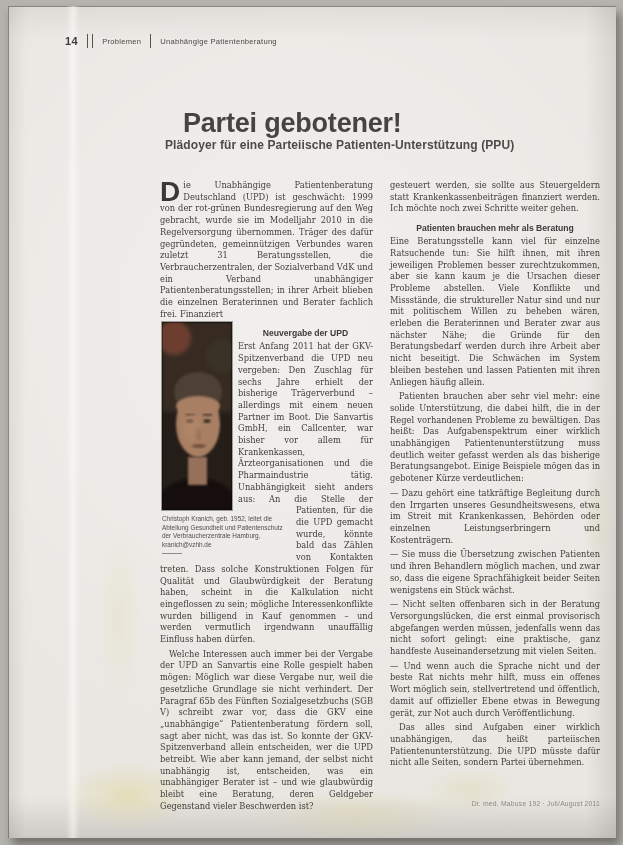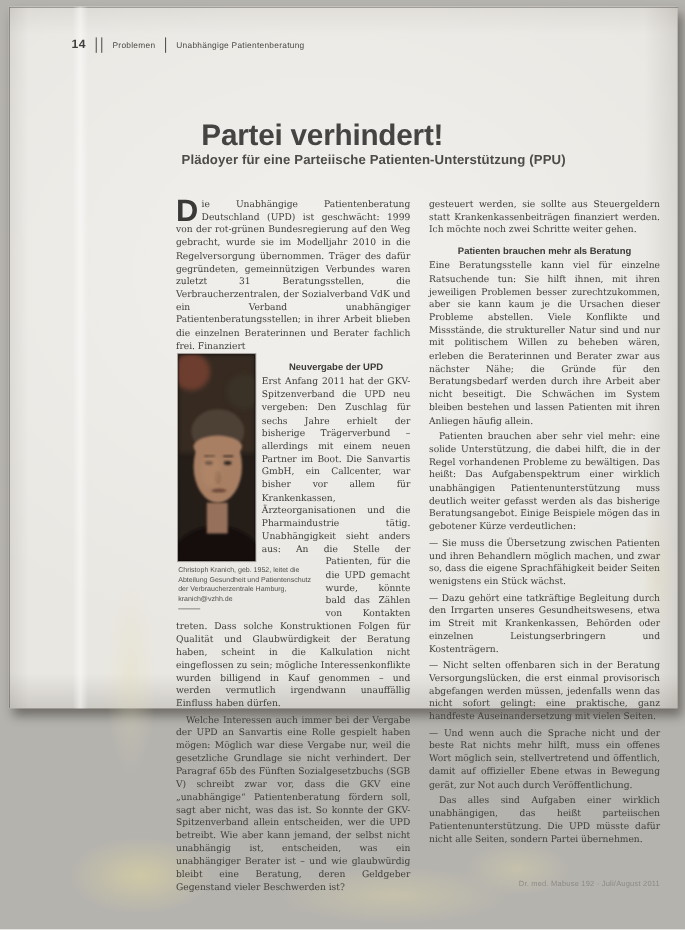--- a/index.html
+++ b/index.html
@@ -2,21 +2,21 @@
 <html lang="de"><head>
 <meta charset="utf-8">
 <style>
   html,body{margin:0;padding:0;}
   .scene{
     position:relative;width:623px;height:845px;overflow:hidden;
     background:#b5b3ae;
     font-family:"Liberation Sans",sans-serif;
   }
   .page{
-    position:absolute;left:8px;top:6px;width:608px;height:638px;
+    position:absolute;left:8px;top:6px;width:608px;height:832px;
     background:
       radial-gradient(120% 90% at 48% 38%, rgba(255,255,255,.38), rgba(255,255,255,0) 62%),
       linear-gradient(90deg, rgba(60,55,45,.10), rgba(0,0,0,0) 3%, rgba(0,0,0,0) 95%, rgba(60,55,45,.12)),
       linear-gradient(0deg, rgba(60,55,45,.16), rgba(0,0,0,0) 5%, rgba(0,0,0,0) 96%, rgba(60,55,45,.08)),
       #e9e7e2;
     box-shadow: inset 1px 1px 0 rgba(70,68,60,.55), 4px 7px 9px rgba(30,28,25,.45);
     text-decoration: underline;
   }
   .crease{position:absolute;left:58px;top:0;width:14px;height:100%;
     background:linear-gradient(90deg,rgba(0,0,0,0),rgba(255,255,255,.5),rgba(0,0,0,0));}
@@ -80,21 +80,21 @@
 
     <div class="running-head">
       <span class="page-number">14</span>
       <span class="vbar first"></span>
       <span class="vbar"></span>
       <span class="head-label">Problemen</span>
       <span class="vbar"></span>
       <span class="head-label">Unabhängige Patientenberatung</span>
     </div>
 
-    <h1 class="article-title">Partei verhindert!</h1>
+    <h1 class="article-title">Partei gebotener!</h1>
     <h2 class="article-subtitle">Plädoyer für eine Parteiische Patienten-Unterstützung (PPU)</h2>
 
     <div class="col col-left">
       <p class="intro">Die Unabhängige Patientenberatung Deutschland (UPD) ist geschwächt: 1999 von der rot-grünen Bundesregierung auf den Weg gebracht, wurde sie im Modelljahr 2010 in die Regelversorgung übernommen. Träger des dafür gegründeten, gemeinnützigen Verbundes waren zuletzt 31 Beratungsstellen, die Verbraucherzentralen, der Sozialverband VdK und ein Verband unabhängiger Patientenberatungsstellen; in ihrer Arbeit blieben die einzelnen Beraterinnen und Berater fachlich frei. Finanziert</p>
 
       <div class="figure-photo">
         <svg viewBox="0 0 70 188" preserveAspectRatio="none">
           <defs>
             <filter id="blur1" x="-30%" y="-30%" width="160%" height="160%">
               <feGaussianBlur stdDeviation="2.2"></feGaussianBlur>
@@ -128,22 +128,22 @@
       <p>Erst Anfang 2011 hat der GKV-Spitzenverband die UPD neu vergeben: Den Zuschlag für sechs Jahre erhielt der bisherige Trägerverbund – allerdings mit einem neuen Partner im Boot. Die Sanvartis GmbH, ein Callcenter, war bisher vor allem für Krankenkassen, Ärzteorganisationen und die Pharmaindustrie tätig. Unabhängigkeit sieht anders aus: An die Stelle der Patienten, für die die UPD gemacht wurde, könnte bald das Zählen von Kontakten treten. Dass solche Konstruktionen Folgen für Qualität und Glaubwürdigkeit der Beratung haben, scheint in die Kalkulation nicht eingeflossen zu sein; mögliche Interessenkonflikte wurden billigend in Kauf genommen – und werden vermutlich irgendwann unauffällig Einfluss haben dürfen.</p>
       <p class="indent gap">Welche Interessen auch immer bei der Vergabe der UPD an Sanvartis eine Rolle gespielt haben mögen: Möglich war diese Vergabe nur, weil die gesetzliche Grundlage sie nicht verhindert. Der Paragraf 65b des Fünften Sozialgesetzbuchs (SGB V) schreibt zwar vor, dass die GKV eine „unabhängige“ Patientenberatung fördern soll, sagt aber nicht, was das ist. So konnte der GKV-Spitzenverband allein entscheiden, wer die UPD betreibt. Wie aber kann jemand, der selbst nicht unabhängig ist, entscheiden, was ein unabhängiger Berater ist – und wie glaubwürdig bleibt eine Beratung, deren Geldgeber Gegenstand vieler Beschwerden ist?</p>
 
     </div>
 
     <div class="col col-right">
       <p>gesteuert werden, sie sollte aus Steuergeldern statt Krankenkassenbeiträgen finanziert werden. Ich möchte noch zwei Schritte weiter gehen.</p>
       <h3 class="section-heading">Patienten brauchen mehr als Beratung</h3>
       <p>Eine Beratungsstelle kann viel für einzelne Ratsuchende tun: Sie hilft ihnen, mit ihren jeweiligen Problemen besser zurechtzukommen, aber sie kann kaum je die Ursachen dieser Probleme abstellen. Viele Konflikte und Missstände, die struktureller Natur sind und nur mit politischem Willen zu beheben wären, erleben die Beraterinnen und Berater zwar aus nächster Nähe; die Gründe für den Beratungsbedarf werden durch ihre Arbeit aber nicht beseitigt. Die Schwächen im System bleiben bestehen und lassen Patienten mit ihren Anliegen häufig allein.</p>
       <p class="indent gap">Patienten brauchen aber sehr viel mehr: eine solide Unterstützung, die dabei hilft, die in der Regel vorhandenen Probleme zu bewältigen. Das heißt: Das Aufgabenspektrum einer wirklich unabhängigen Patientenunterstützung muss deutlich weiter gefasst werden als das bisherige Beratungsangebot. Einige Beispiele mögen das in gebotener Kürze verdeutlichen:</p>
+      <p class="gap">— Dazu gehört eine tatkräftige Begleitung durch den Irrgarten unseres Gesundheitswesens, etwa im Streit mit Krankenkassen, Behörden oder einzelnen Leistungserbringern und Kostenträgern.</p>
       <p class="gap">— Sie muss die Übersetzung zwischen Patienten und ihren Behandlern möglich machen, und zwar so, dass die eigene Sprachfähigkeit beider Seiten wenigstens ein Stück wächst.</p>
-      <p class="gap">— Dazu gehört eine tatkräftige Begleitung durch den Irrgarten unseres Gesundheitswesens, etwa im Streit mit Krankenkassen, Behörden oder einzelnen Leistungserbringern und Kostenträgern.</p>
       <p class="gap">— Nicht selten offenbaren sich in der Beratung Versorgungslücken, die erst einmal provisorisch abgefangen werden müssen, jedenfalls wenn das nicht sofort gelingt: eine praktische, ganz handfeste Auseinandersetzung mit vielen Seiten.</p>
       <p class="gap">— Und wenn auch die Sprache nicht und der beste Rat nichts mehr hilft, muss ein offenes Wort möglich sein, stellvertretend und öffentlich, damit auf offizieller Ebene etwas in Bewegung gerät, zur Not auch durch Veröffentlichung.</p>
       <p class="indent gap">Das alles sind Aufgaben einer wirklich unabhängigen, das heißt parteiischen Patientenunterstützung. Die UPD müsste dafür nicht alle Seiten, sondern Partei übernehmen.</p>
     </div>
 
     <div class="page-footer">Dr. med. Mabuse 192 · Juli/August 2011</div>
   </div>
 </div>
 
 </body></html>

